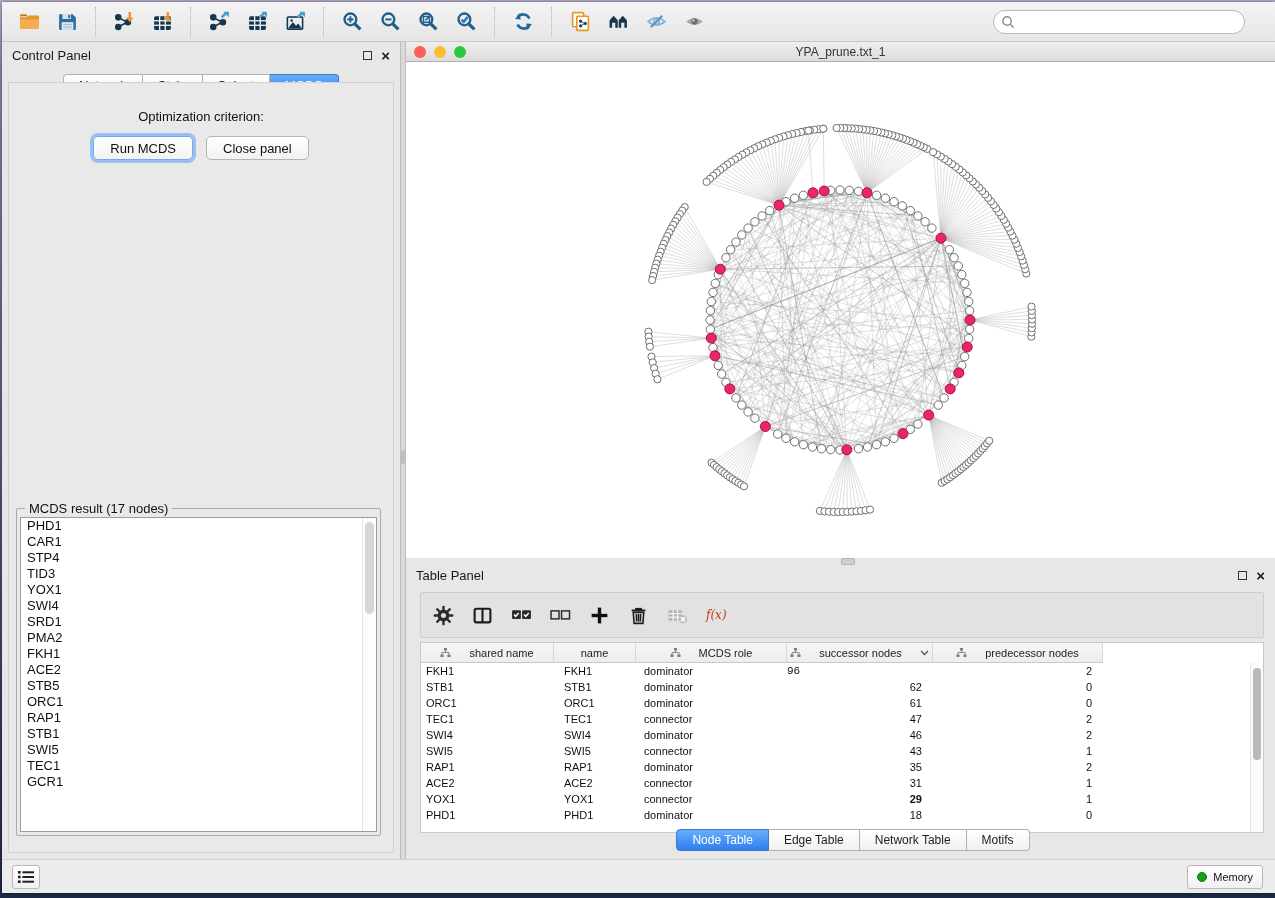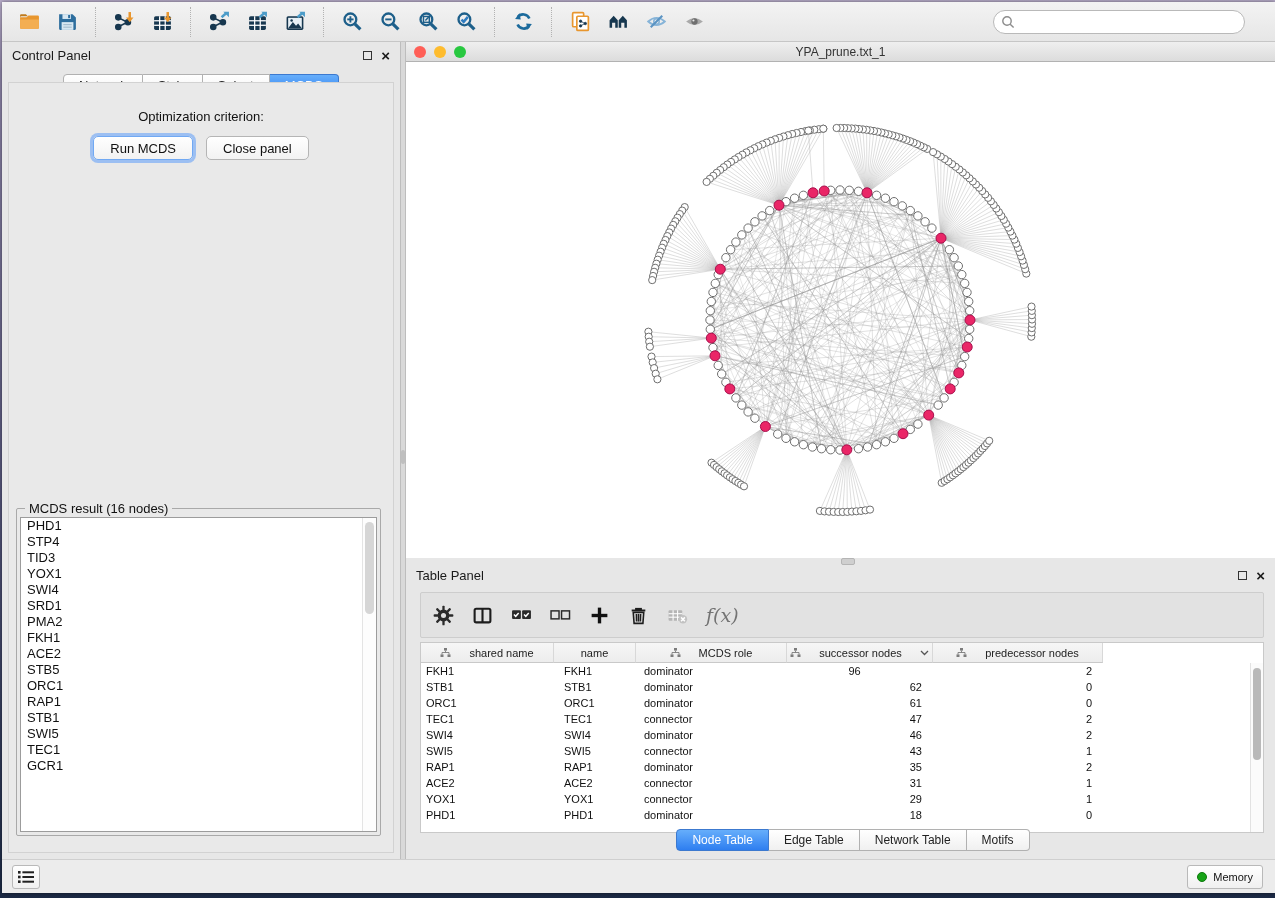--- a/index.html
+++ b/index.html
@@ -54,21 +54,21 @@
   .net-titlebar { height:20px; background:linear-gradient(180deg,#efefef,#dcdcdc); border-bottom:1px solid #b2b2b2; position:relative; display:flex; align-items:center; justify-content:center; font-size:12px; color:#333; }
   .lights { position:absolute; left:8px; top:4px; display:flex; gap:8px; }
   .light { width:12px; height:12px; border-radius:50%; cursor:pointer; }
   .net-canvas { position:absolute; left:0; top:20px; right:0; bottom:0; background:#fff; overflow:hidden; }
 
   
   .table-panel { position:absolute; left:404px; top:560px; width:869px; height:297px; background:#e7e7e7; }
   .tp-toolbar { position:absolute; left:14px; right:11px; top:30px; height:46px; background:#e2e2e2; border:1px solid #cdcdcd; border-radius:2px; display:flex; align-items:center; padding-left:12px; gap:18px; }
   .tp-icon { display:flex; align-items:center; justify-content:center; cursor:pointer; }
   .tp-icon.disabled { cursor:default; }
-  .fx { font-family:"DejaVu Serif", serif; font-style:italic; font-size:19px; color:#737373; }
+  .fx { font-family:"DejaVu Serif", serif; font-style:italic; font-size:12px; color:#c2410c; }
   .tp-table { position:absolute; left:14px; right:11px; top:80px; bottom:26px; background:#fff; border:1px solid #c9c9c9; overflow:hidden; }
   .thead { display:flex; height:20px; }
   .th { background:linear-gradient(180deg,#f6f6f6,#ededed); border-right:1px solid #d8d8d8; border-bottom:1px solid #c9c9c9; display:flex; align-items:center; justify-content:center; gap:18px; font-size:11px; color:#222; cursor:pointer; }
   .trow { display:flex; height:16px; }
   .td { font-size:11px; color:#111; line-height:16px; white-space:nowrap; overflow:hidden; }
   .tbl-scroll { position:absolute; right:0; top:20px; bottom:0; width:13px; background:#fbfbfb; border-left:1px solid #e2e2e2; }
   .tbl-thumb { position:absolute; left:2px; top:5px; width:8px; height:92px; background:#b9b9b9; border-radius:4px; cursor:pointer; }
   .tp-tabs { position:absolute; left:0; right:0; bottom:1px; height:37px; display:flex; justify-content:center; align-items:center;margin-left:25px; }
 
   
@@ -287,26 +287,27 @@
         <div class="seg">Select</div>
         <div class="seg last selected">MCDS</div>
       </div>
     <div class="cp-inner">
       <div class="opt-label">Optimization criterion:</div>
       <div class="cp-buttons">
         <button class="mac-btn focused">Run MCDS</button>
         <button class="mac-btn">Close panel</button>
       </div>
       <div class="groupbox">
-        <span class="gb-title">MCDS result (16 nodes)</span>
+        <span class="gb-title">MCDS result (17 nodes)</span>
         <div class="gb-list" id="mcds-list">
           <div class="gb-scroll">
               <div class="gb-thumb"></div>
             </div>
         <div class="gb-item">PHD1</div>
+            <div class="gb-item">CAR1</div>
             <div class="gb-item">STP4</div>
             <div class="gb-item">TID3</div>
             <div class="gb-item">YOX1</div>
             <div class="gb-item">SWI4</div>
             <div class="gb-item">SRD1</div>
             <div class="gb-item">PMA2</div>
             <div class="gb-item">FKH1</div>
             <div class="gb-item">ACE2</div>
             <div class="gb-item">STB5</div>
             <div class="gb-item">ORC1</div>
@@ -1243,21 +1244,21 @@
               </g>
             </svg>
             <span>predecessor nodes</span>
           </div>
         </div>
       <div id="tbody">
           <div class="trow">
             <div class="td" style="width: 133px; text-align: left; padding-left: 5px;">FKH1</div>
             <div class="td" style="width: 82px; text-align: left; padding-left: 10px;">FKH1</div>
             <div class="td" style="width: 151px; text-align: left; padding-left: 8px;">dominator</div>
-            <div class="td" style="width: 146px; text-align: center; padding-right: 11px;">96</div>
+            <div class="td" style="width: 146px; text-align: left; padding-right: 11px; font-family: Liberation Mono, monospace;">96</div>
             <div class="td" style="width: 170px; text-align: right; padding-right: 11px;">2</div>
           </div>
           <div class="trow">
             <div class="td" style="width: 133px; text-align: left; padding-left: 5px;">STB1</div>
             <div class="td" style="width: 82px; text-align: left; padding-left: 10px;">STB1</div>
             <div class="td" style="width: 151px; text-align: left; padding-left: 8px;">dominator</div>
             <div class="td" style="width: 146px; text-align: right; padding-right: 11px;">62</div>
             <div class="td" style="width: 170px; text-align: right; padding-right: 11px;">0</div>
           </div>
           <div class="trow">
@@ -1299,21 +1300,21 @@
             <div class="td" style="width: 133px; text-align: left; padding-left: 5px;">ACE2</div>
             <div class="td" style="width: 82px; text-align: left; padding-left: 10px;">ACE2</div>
             <div class="td" style="width: 151px; text-align: left; padding-left: 8px;">connector</div>
             <div class="td" style="width: 146px; text-align: right; padding-right: 11px;">31</div>
             <div class="td" style="width: 170px; text-align: right; padding-right: 11px;">1</div>
           </div>
           <div class="trow">
             <div class="td" style="width: 133px; text-align: left; padding-left: 5px;">YOX1</div>
             <div class="td" style="width: 82px; text-align: left; padding-left: 10px;">YOX1</div>
             <div class="td" style="width: 151px; text-align: left; padding-left: 8px;">connector</div>
-            <div class="td" style="width: 146px; text-align: right; padding-right: 11px;">29</div>
+            <div class="td" style="width: 146px; text-align: right; padding-right: 11px; font-weight: bold;">29</div>
             <div class="td" style="width: 170px; text-align: right; padding-right: 11px;">1</div>
           </div>
           <div class="trow">
             <div class="td" style="width: 133px; text-align: left; padding-left: 5px;">PHD1</div>
             <div class="td" style="width: 82px; text-align: left; padding-left: 10px;">PHD1</div>
             <div class="td" style="width: 151px; text-align: left; padding-left: 8px;">dominator</div>
             <div class="td" style="width: 146px; text-align: right; padding-right: 11px;">18</div>
             <div class="td" style="width: 170px; text-align: right; padding-right: 11px;">0</div>
           </div>
         </div>

